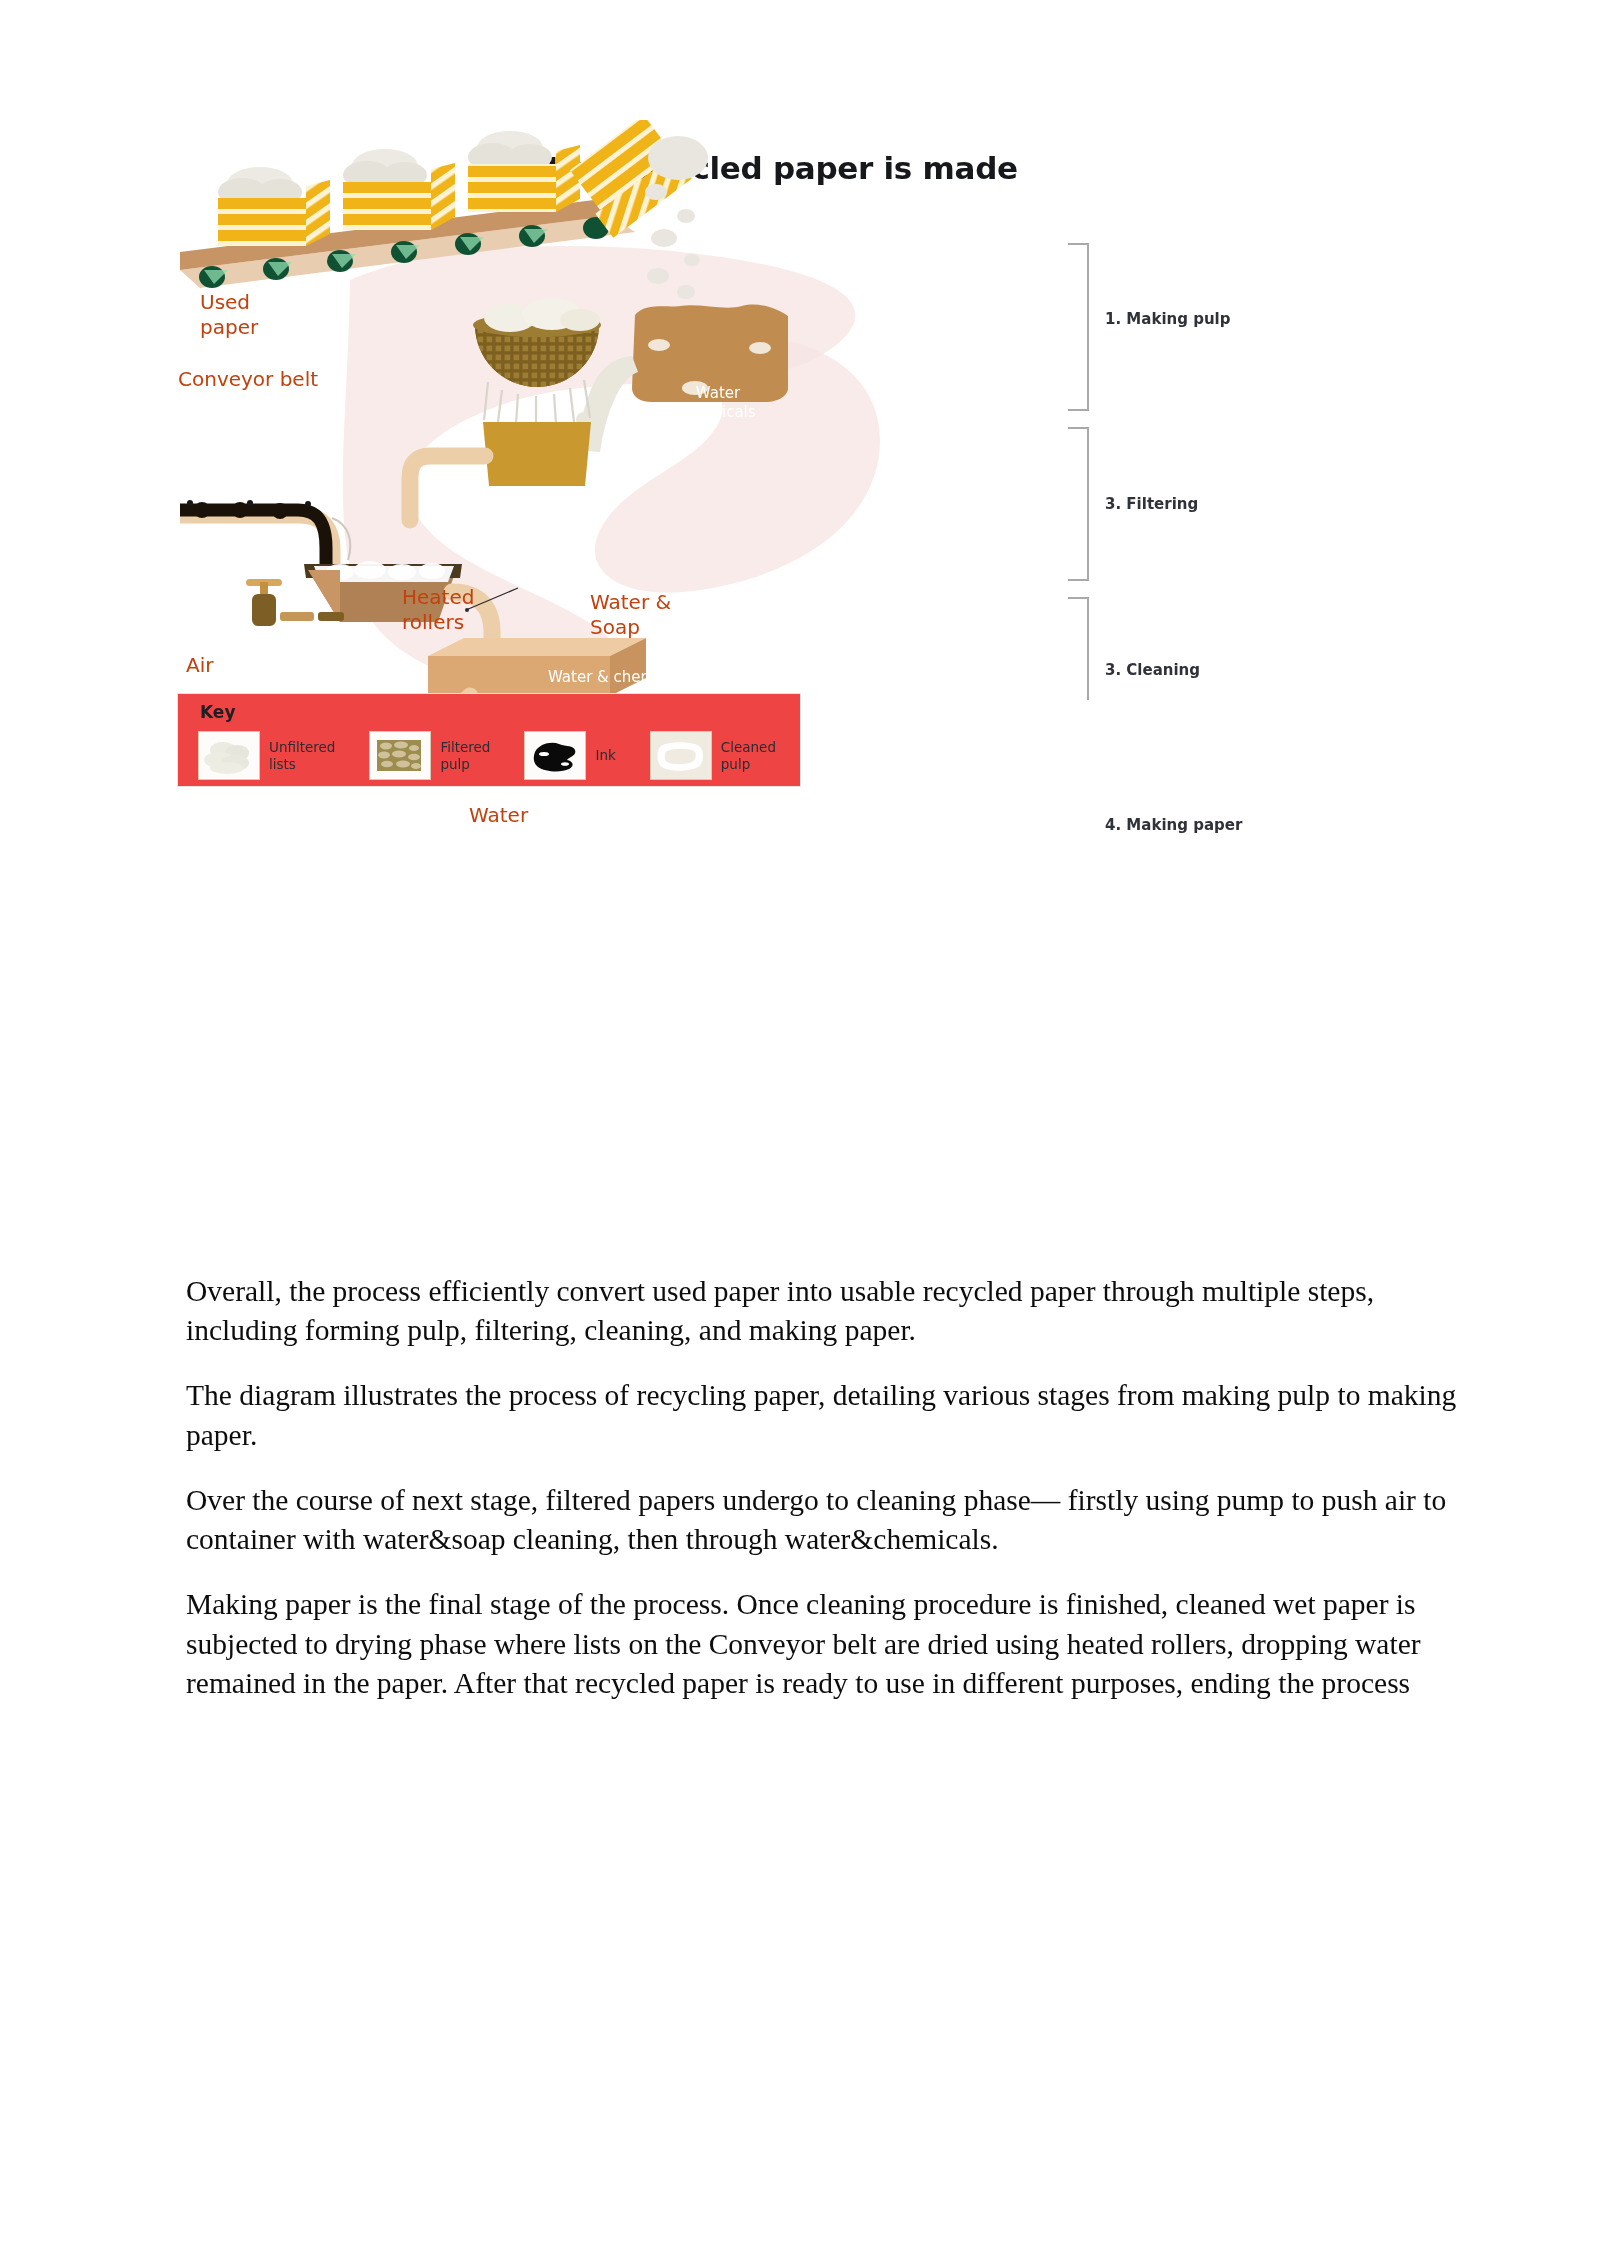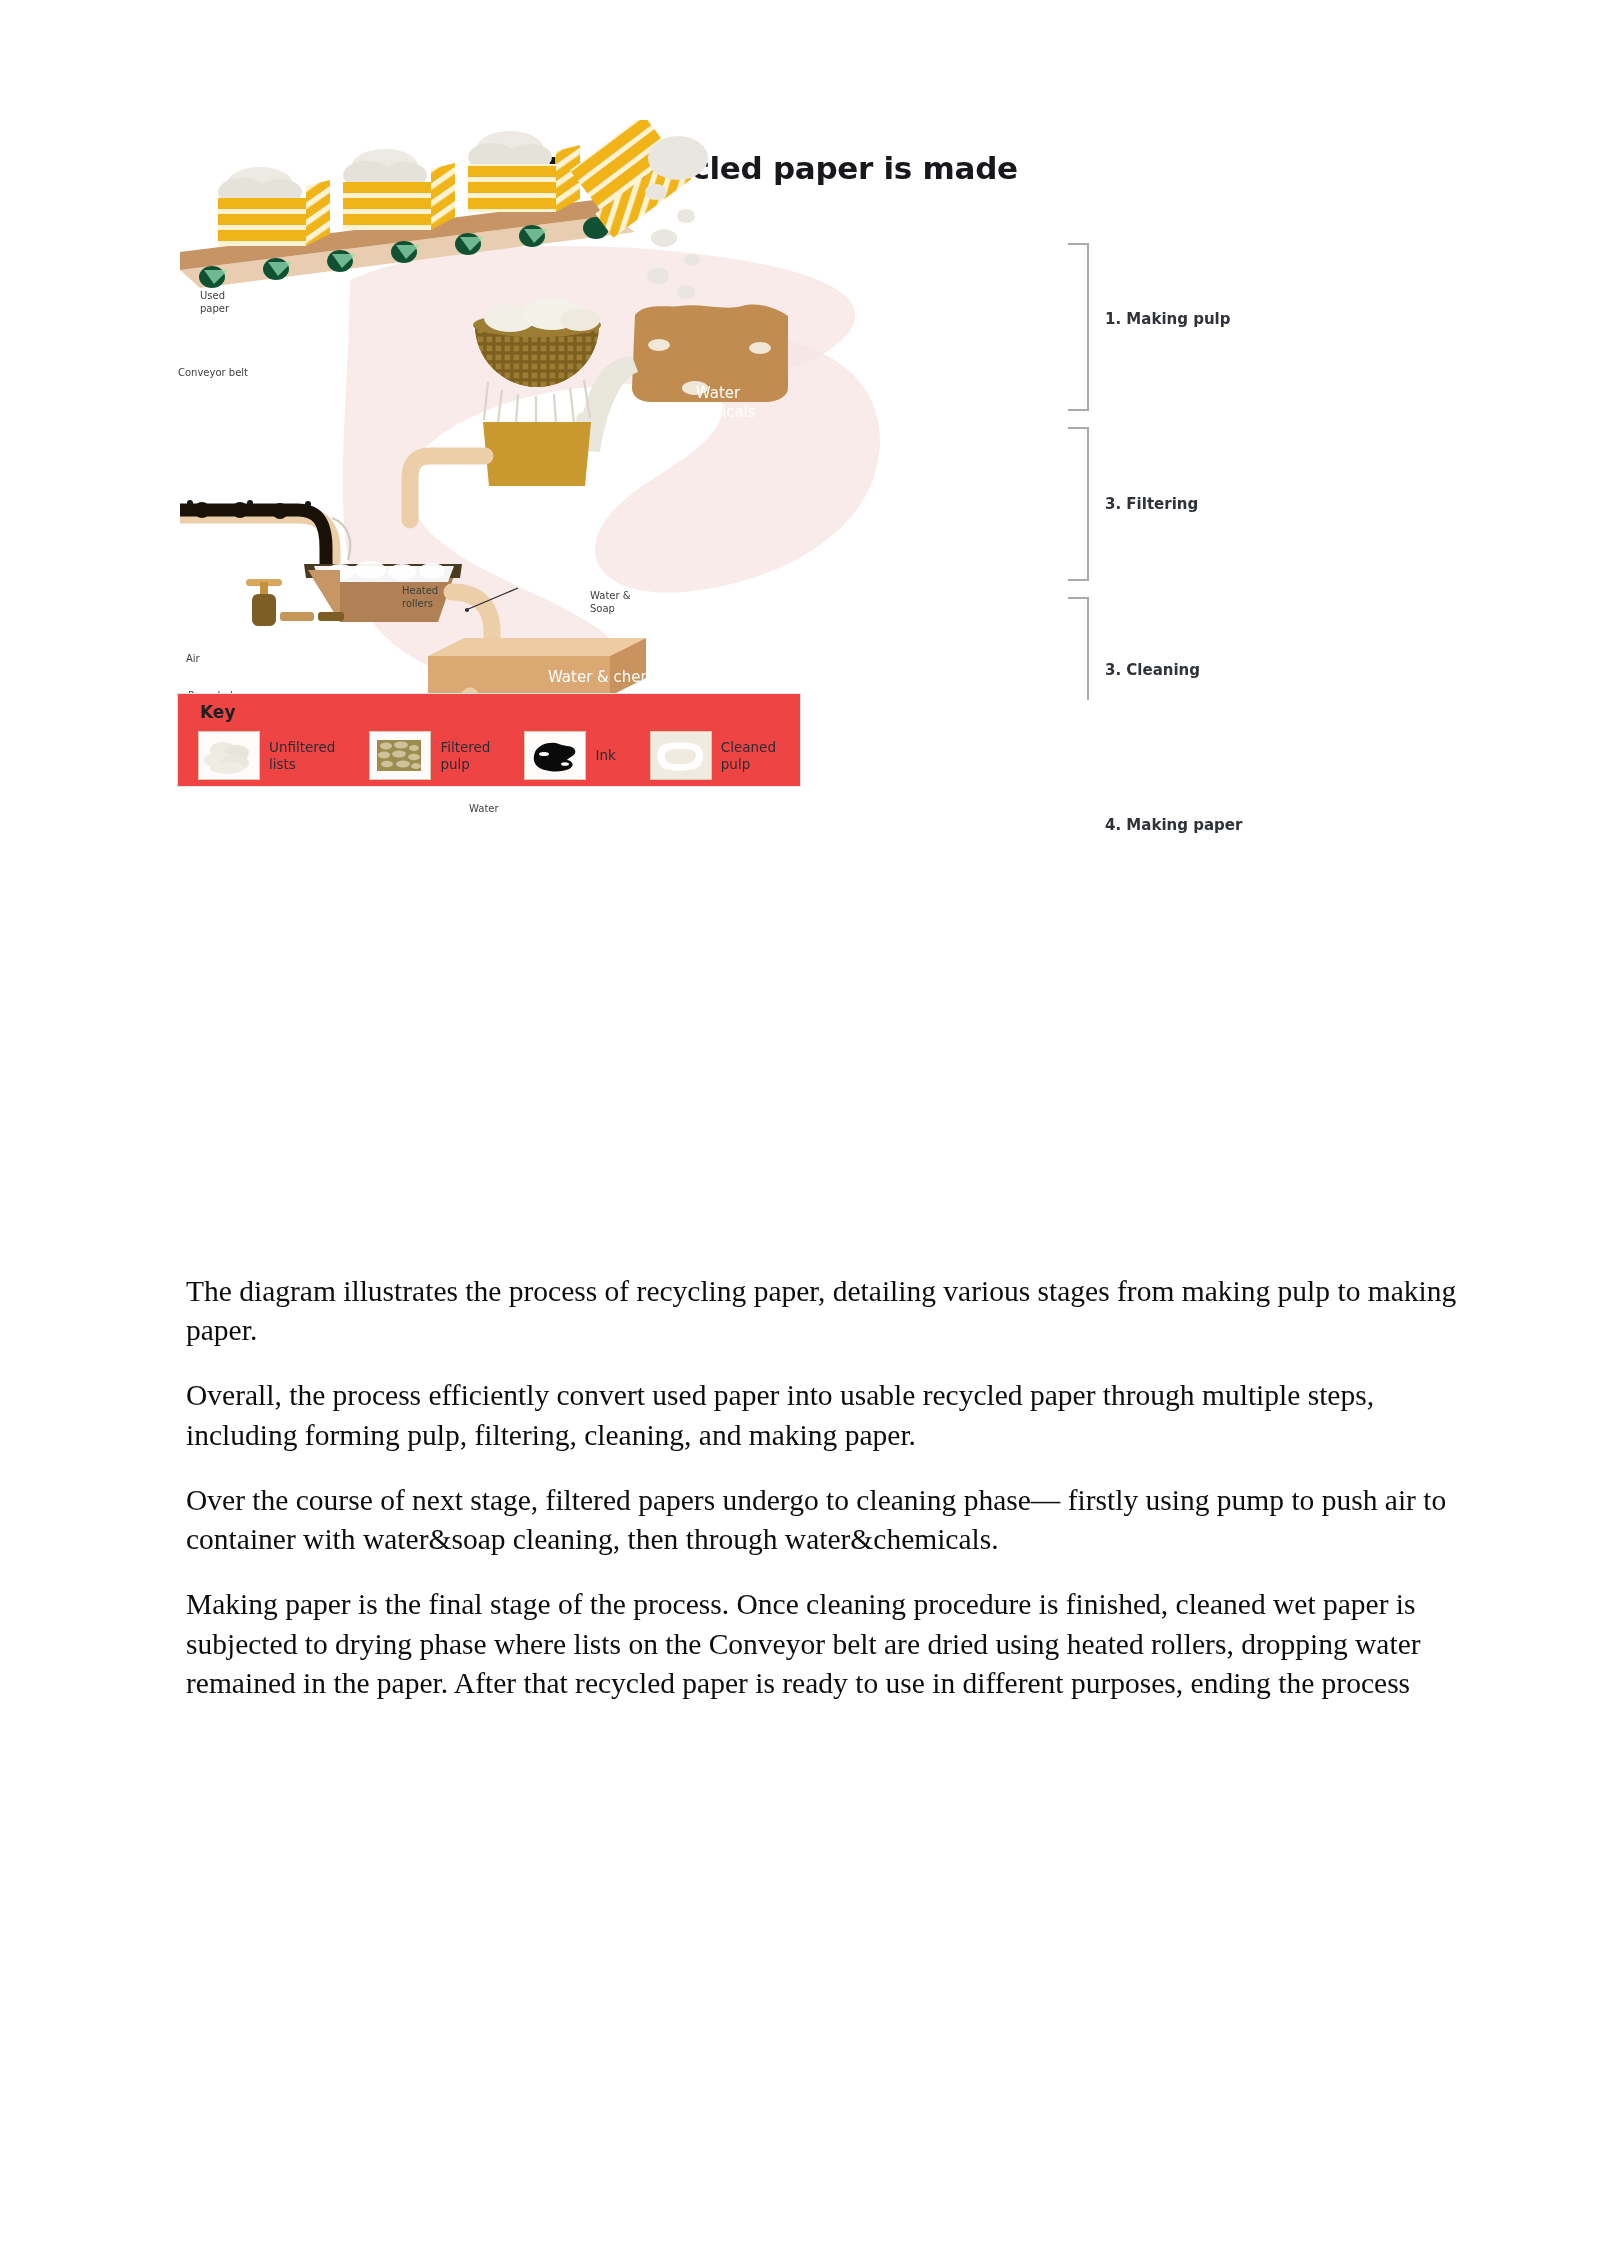--- a/index.html
+++ b/index.html
@@ -19,21 +19,21 @@
     font-family:"DejaVu Sans", sans-serif;
     font-weight:bold;font-size:31px;color:#16181c;
     letter-spacing:-0.3px;
   }
 
   .dg-svg{position:absolute;left:0;top:0;}
 
   .lbl{
     position:absolute;
     font-family:"DejaVu Sans", sans-serif;
-    font-size:10px;color:#404040;line-height:1.25;
+    font-size:20px;color:#c2410c;line-height:1.25;
     white-space:pre-line;
   }
   .lbl-w{color:#ffffff;}
   .stage-lbl{
     position:absolute;
     font-family:"DejaVu Sans", sans-serif;
     font-weight:bold;font-size:15px;color:#30323a;
   }
 
   
@@ -444,17 +444,17 @@
         </div>
         <div class="key-cap">Cleaned
 pulp</div>
       </div>
 
     </div>
   </div>
 </div>
 
 <div id="essay">
+  <p>Overall, the process efficiently convert used paper into usable recycled paper through multiple steps, including forming pulp, filtering, cleaning, and making paper.</p>
   <p>The diagram illustrates the process of recycling paper, detailing various stages from making pulp to making paper.</p>
-  <p>Overall, the process efficiently convert used paper into usable recycled paper through multiple steps, including forming pulp, filtering, cleaning, and making paper.</p>
   <p>Over the course of next stage, filtered papers undergo to cleaning phase— firstly using pump to push air to container with water&amp;soap cleaning, then through water&amp;chemicals.</p>
   <p>Making paper is the final stage of the process. Once cleaning procedure is finished, cleaned wet paper is subjected to drying phase where lists on the Conveyor belt are dried using heated rollers, dropping water remained in the paper. After that recycled paper is ready to use in different purposes, ending the process</p>
 </div>
 
 </body></html>

